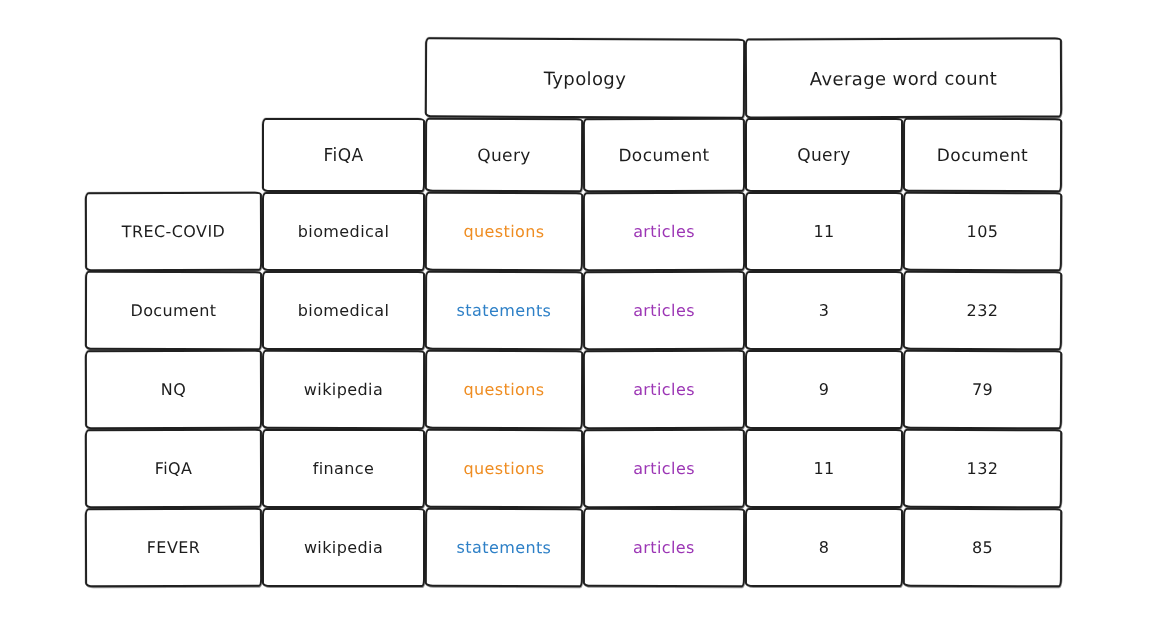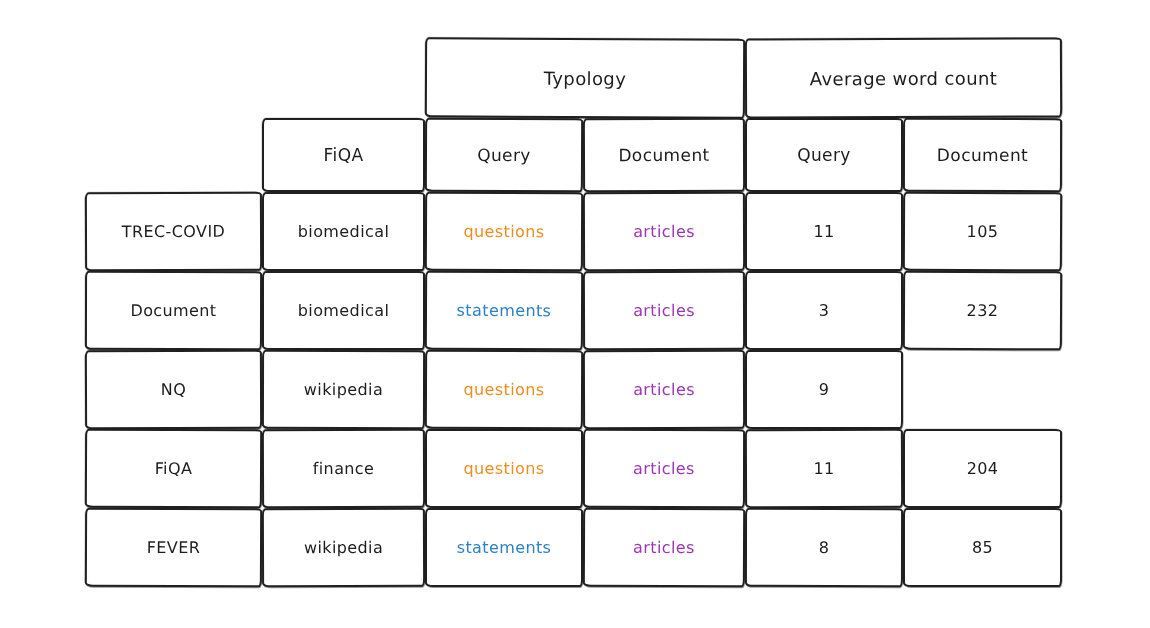--- a/index.html
+++ b/index.html
@@ -79,27 +79,28 @@
     <div class="cell value-cell" style="grid-area: 4 / 3; color: rgb(46, 128, 199);">statements</div>
     <div class="cell value-cell" style="grid-area: 4 / 4; color: rgb(156, 54, 181);">articles</div>
     <div class="cell value-cell" style="grid-area:4/5">3</div>
     <div class="cell value-cell" style="grid-area:4/6">232</div>
 
     <div class="cell value-cell" style="grid-area:5/1">NQ</div>
     <div class="cell value-cell" style="grid-area:5/2">wikipedia</div>
     <div class="cell value-cell" style="grid-area: 5 / 3; color: rgb(239, 141, 34);">questions</div>
     <div class="cell value-cell" style="grid-area: 5 / 4; color: rgb(156, 54, 181);">articles</div>
     <div class="cell value-cell" style="grid-area:5/5">9</div>
+    <div class="cell value-cell" style="grid-area:5/6">79</div>
 
     <div class="cell value-cell" style="grid-area:6/1">FiQA</div>
     <div class="cell value-cell" style="grid-area:6/2">finance</div>
     <div class="cell value-cell" style="grid-area: 6 / 3; color: rgb(239, 141, 34);">questions</div>
     <div class="cell value-cell" style="grid-area: 6 / 4; color: rgb(156, 54, 181);">articles</div>
     <div class="cell value-cell" style="grid-area:6/5">11</div>
-    <div class="cell value-cell" style="grid-area:6/6">204</div>
+    <div class="cell value-cell" style="grid-area:6/6">132</div>
 
     <div class="cell value-cell" style="grid-area:7/1">FEVER</div>
     <div class="cell value-cell" style="grid-area:7/2">wikipedia</div>
     <div class="cell value-cell" style="grid-area: 7 / 3; color: rgb(46, 128, 199);">statements</div>
     <div class="cell value-cell" style="grid-area: 7 / 4; color: rgb(156, 54, 181);">articles</div>
     <div class="cell value-cell" style="grid-area:7/5">8</div>
     <div class="cell value-cell" style="grid-area:7/6">85</div>
 
   </div>
 </div>

